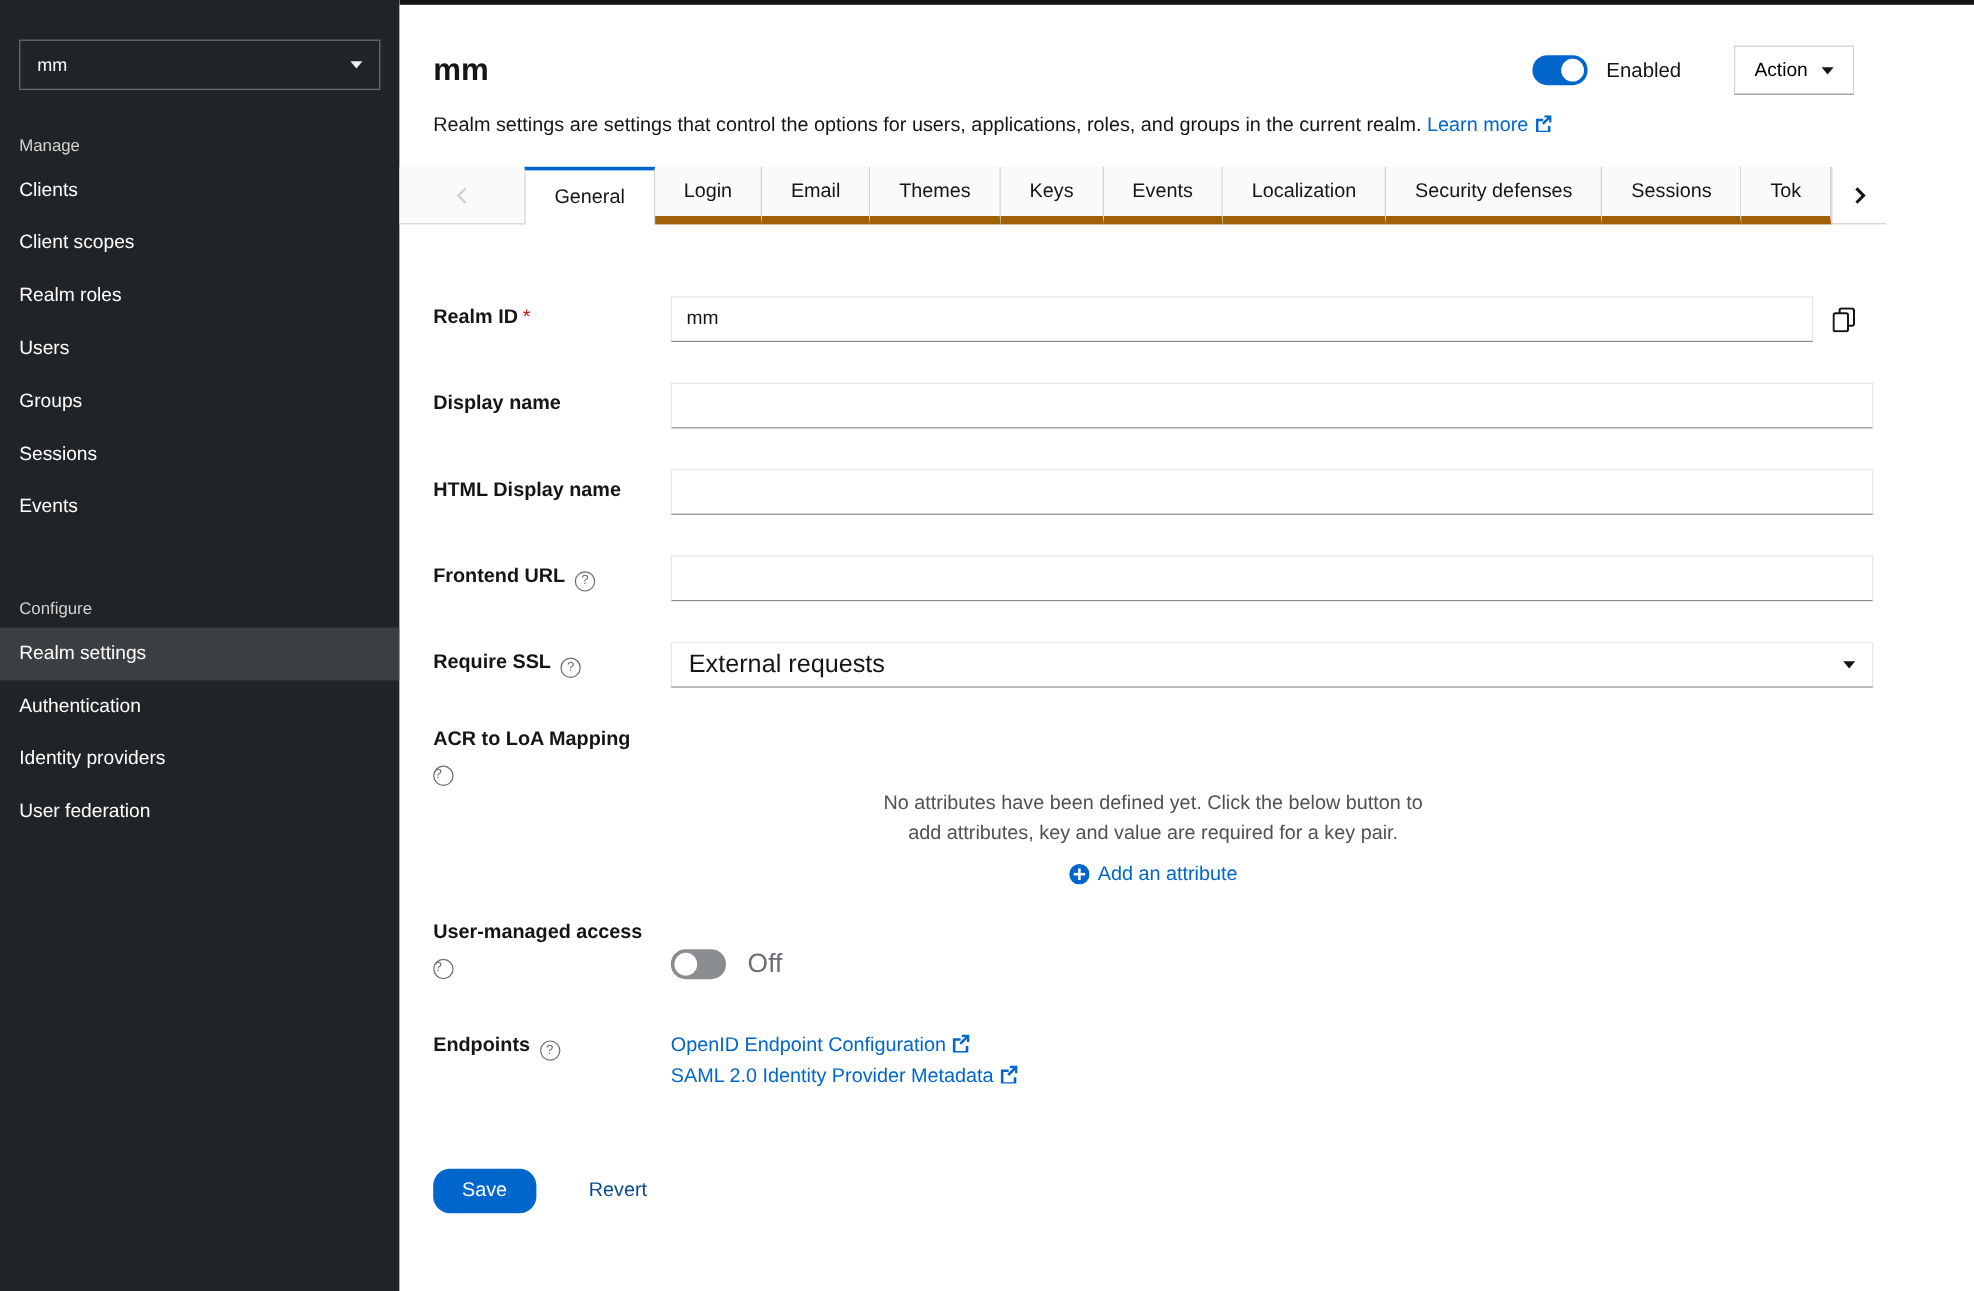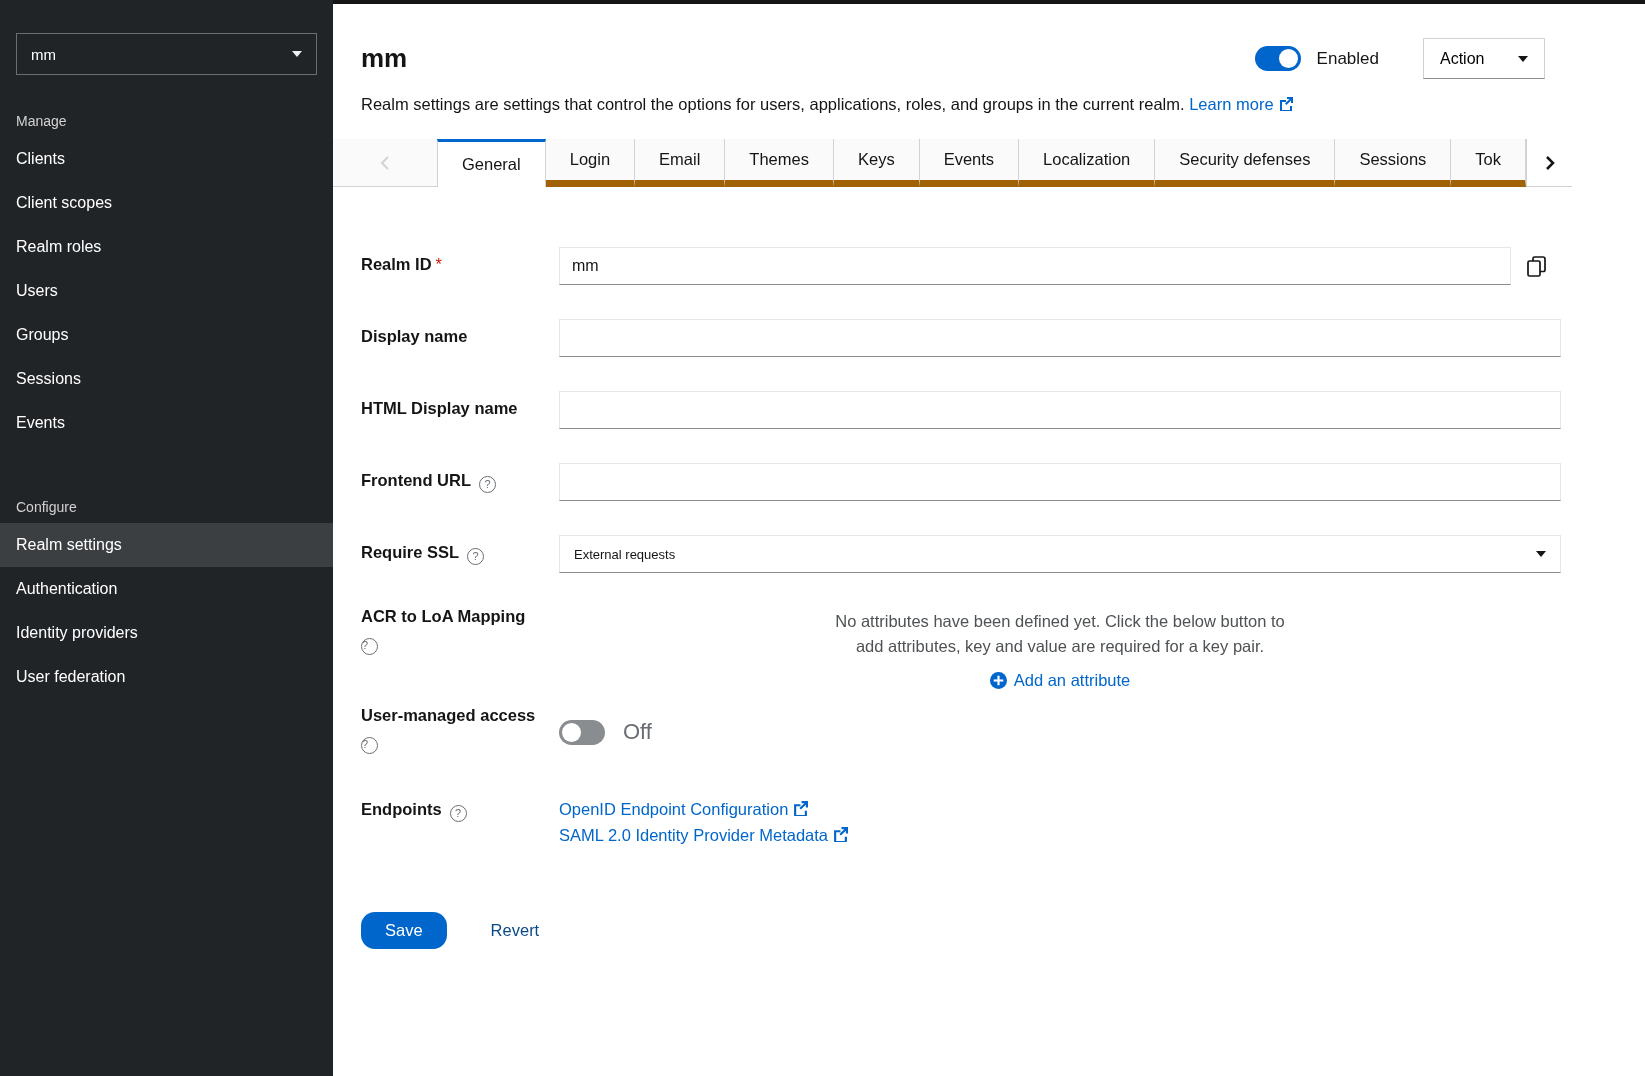--- a/index.html
+++ b/index.html
@@ -26,21 +26,21 @@
   .header-row { display:flex; align-items:center; justify-content:space-between; }
   .page-title { font-size:26px; font-weight:700; }
   .header-controls { display:flex; align-items:center; gap:16px;justify-content:space-between; }
   .toggle { width:46px; height:25px; border-radius:13px; position:relative; cursor:pointer; flex:none; }
   .toggle.on { background:#0066cc; }
   .toggle.off { background:#8a8d90; }
   .toggle .knob { width:19px; height:19px; border-radius:50%; background:#fff; position:absolute; top:3px; }
   .toggle.on .knob { right:3px; }
   .toggle.off .knob { left:3px; }
   .enabled-label { font-size:17px; }
-  .action-btn { margin-left:28px; width:122px; height:41px; background:#fff;
+  .action-btn { margin-left:28px; width:100px; height:41px; background:#fff;
                 border:1px solid #d2d2d2; border-bottom-color:#8a8d90;
                 display:flex; align-items:center; justify-content:space-between;
                 padding:0 16px; font-size:16px; cursor:pointer; }
   .caret-down-dark { width:0; height:0; border-left:5px solid transparent;
                      border-right:5px solid transparent; border-top:6px solid #151515; }
   .description { margin-top:16px; font-size:16.5px; color:#151515; }
   .link { color:#0066cc; text-decoration:none; cursor:pointer; }
   .ext-icon { display:inline-block; vertical-align:-1px; margin-left:5px; }
 
   
@@ -67,21 +67,21 @@
   .help-below { display:block; margin-top:12px; margin-left:2px; }
   .pf-input { width:100%; height:38px; border:1px solid #e7e7e7; border-bottom-color:#8a8d90;
               background:#fff; font-family:"Liberation Sans",sans-serif; font-size:16px;
               color:#151515; padding:0 12px; outline:none; }
   .input-group { display:flex; align-items:center; }
   .input-group .pf-input { flex:1; }
   .copy-btn { width:50px; height:38px; border:none; background:#fff; display:flex;
               align-items:center; justify-content:center; cursor:pointer; }
   .pf-select { width:100%; height:38px; border:1px solid #e7e7e7; border-bottom-color:#8a8d90;
                background:#fff; display:flex; align-items:center; justify-content:space-between;
-               padding:0 14px; font-size:13px; cursor:pointer; }
+               padding:0 14px; font-size:21px; cursor:pointer; }
   .empty-state { max-width:450px; margin:0 auto; text-align:center; font-size:16.5px;
                  color:#4f5255; line-height:25px; padding-top:2px; }
   .add-attr { display:flex; align-items:center; justify-content:center; gap:7px;
               margin-top:12px; font-size:16.5px; }
   .uma-field { display:flex; align-items:center; gap:18px; padding-top:4px; }
   .uma-off { font-size:22px; color:#6a6e73; }
   .endpoint-links { display:flex; flex-direction:column; gap:6px; font-size:16.5px; padding-top:4px; }
   .actions { display:flex; align-items:center; gap:44px; margin-top:66px; }
   .save-btn { background:#0066cc; color:#fff; border:none; border-radius:14px;
               font-family:"Liberation Sans",sans-serif; font-size:16.5px;
@@ -213,39 +213,39 @@
           <span>Require SSL</span><span class="help-icon">?</span>
         </label>
         <div class="form-field">
           <div class="pf-select">
             <span>External requests</span>
             <span class="caret-down-dark"></span>
           </div>
         </div>
       </div>
 
-      <div class="form-row" style="margin-bottom:16px;">
+      <div class="form-row" style="margin-bottom:30px;flex-direction:column;">
         <label class="form-label" style="padding-top:0;">
           <span>ACR to LoA Mapping</span>
           <span class="help-icon help-below" style="margin-left:0;">?</span>
         </label>
         <div class="form-field">
           <div class="empty-state">No attributes have been defined yet. Click the below button to add attributes, key and value are required for a key pair.</div>
           <a class="add-attr link">
             <svg width="17" height="17" viewBox="0 0 16 16">
                 <circle cx="8" cy="8" r="8" fill="#0066cc"></circle>
                 <rect x="7" y="3.5" width="2" height="9" fill="#fff"></rect>
                 <rect x="3.5" y="7" width="9" height="2" fill="#fff"></rect>
               </svg>
             <span>Add an attribute</span>
           </a>
         </div>
       </div>
 
-      <div class="form-row" style="margin-bottom:42px;">
+      <div class="form-row" style="margin-bottom:42px;align-items:flex-end;">
         <label class="form-label" style="padding-top:0;">
           <span>User-managed access</span>
           <span class="help-icon help-below" style="margin-left:0;">?</span>
         </label>
         <div class="form-field uma-field">
           <span class="toggle off">
               <span class="knob"></span>
             </span>
           <span class="uma-off">Off</span>
         </div>

